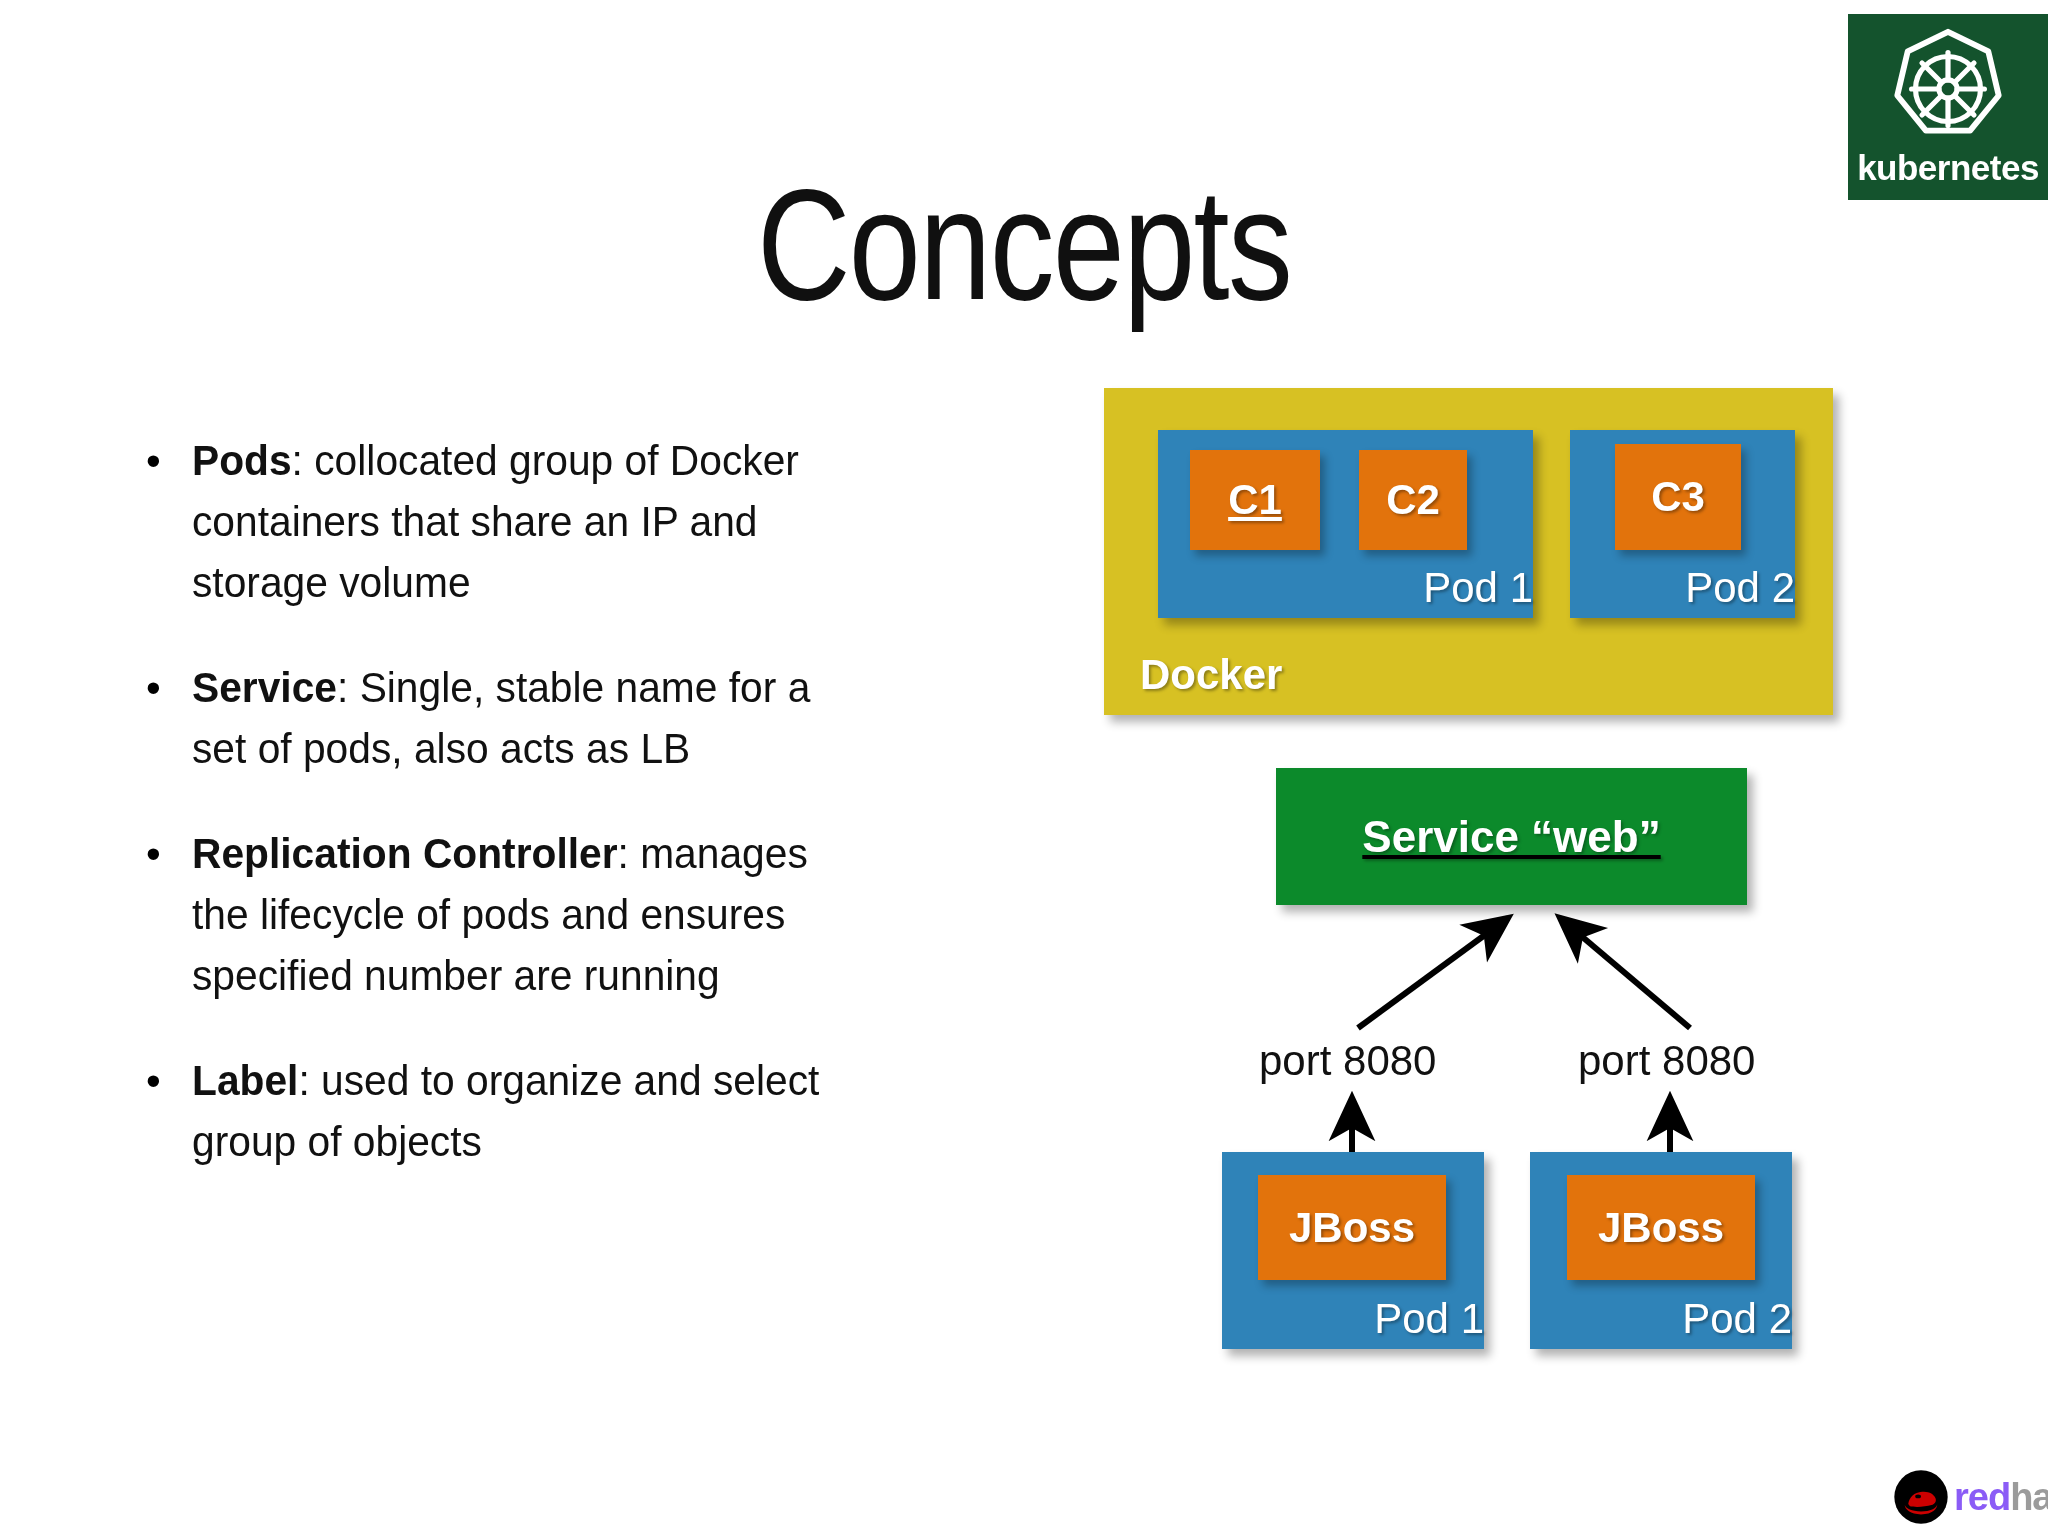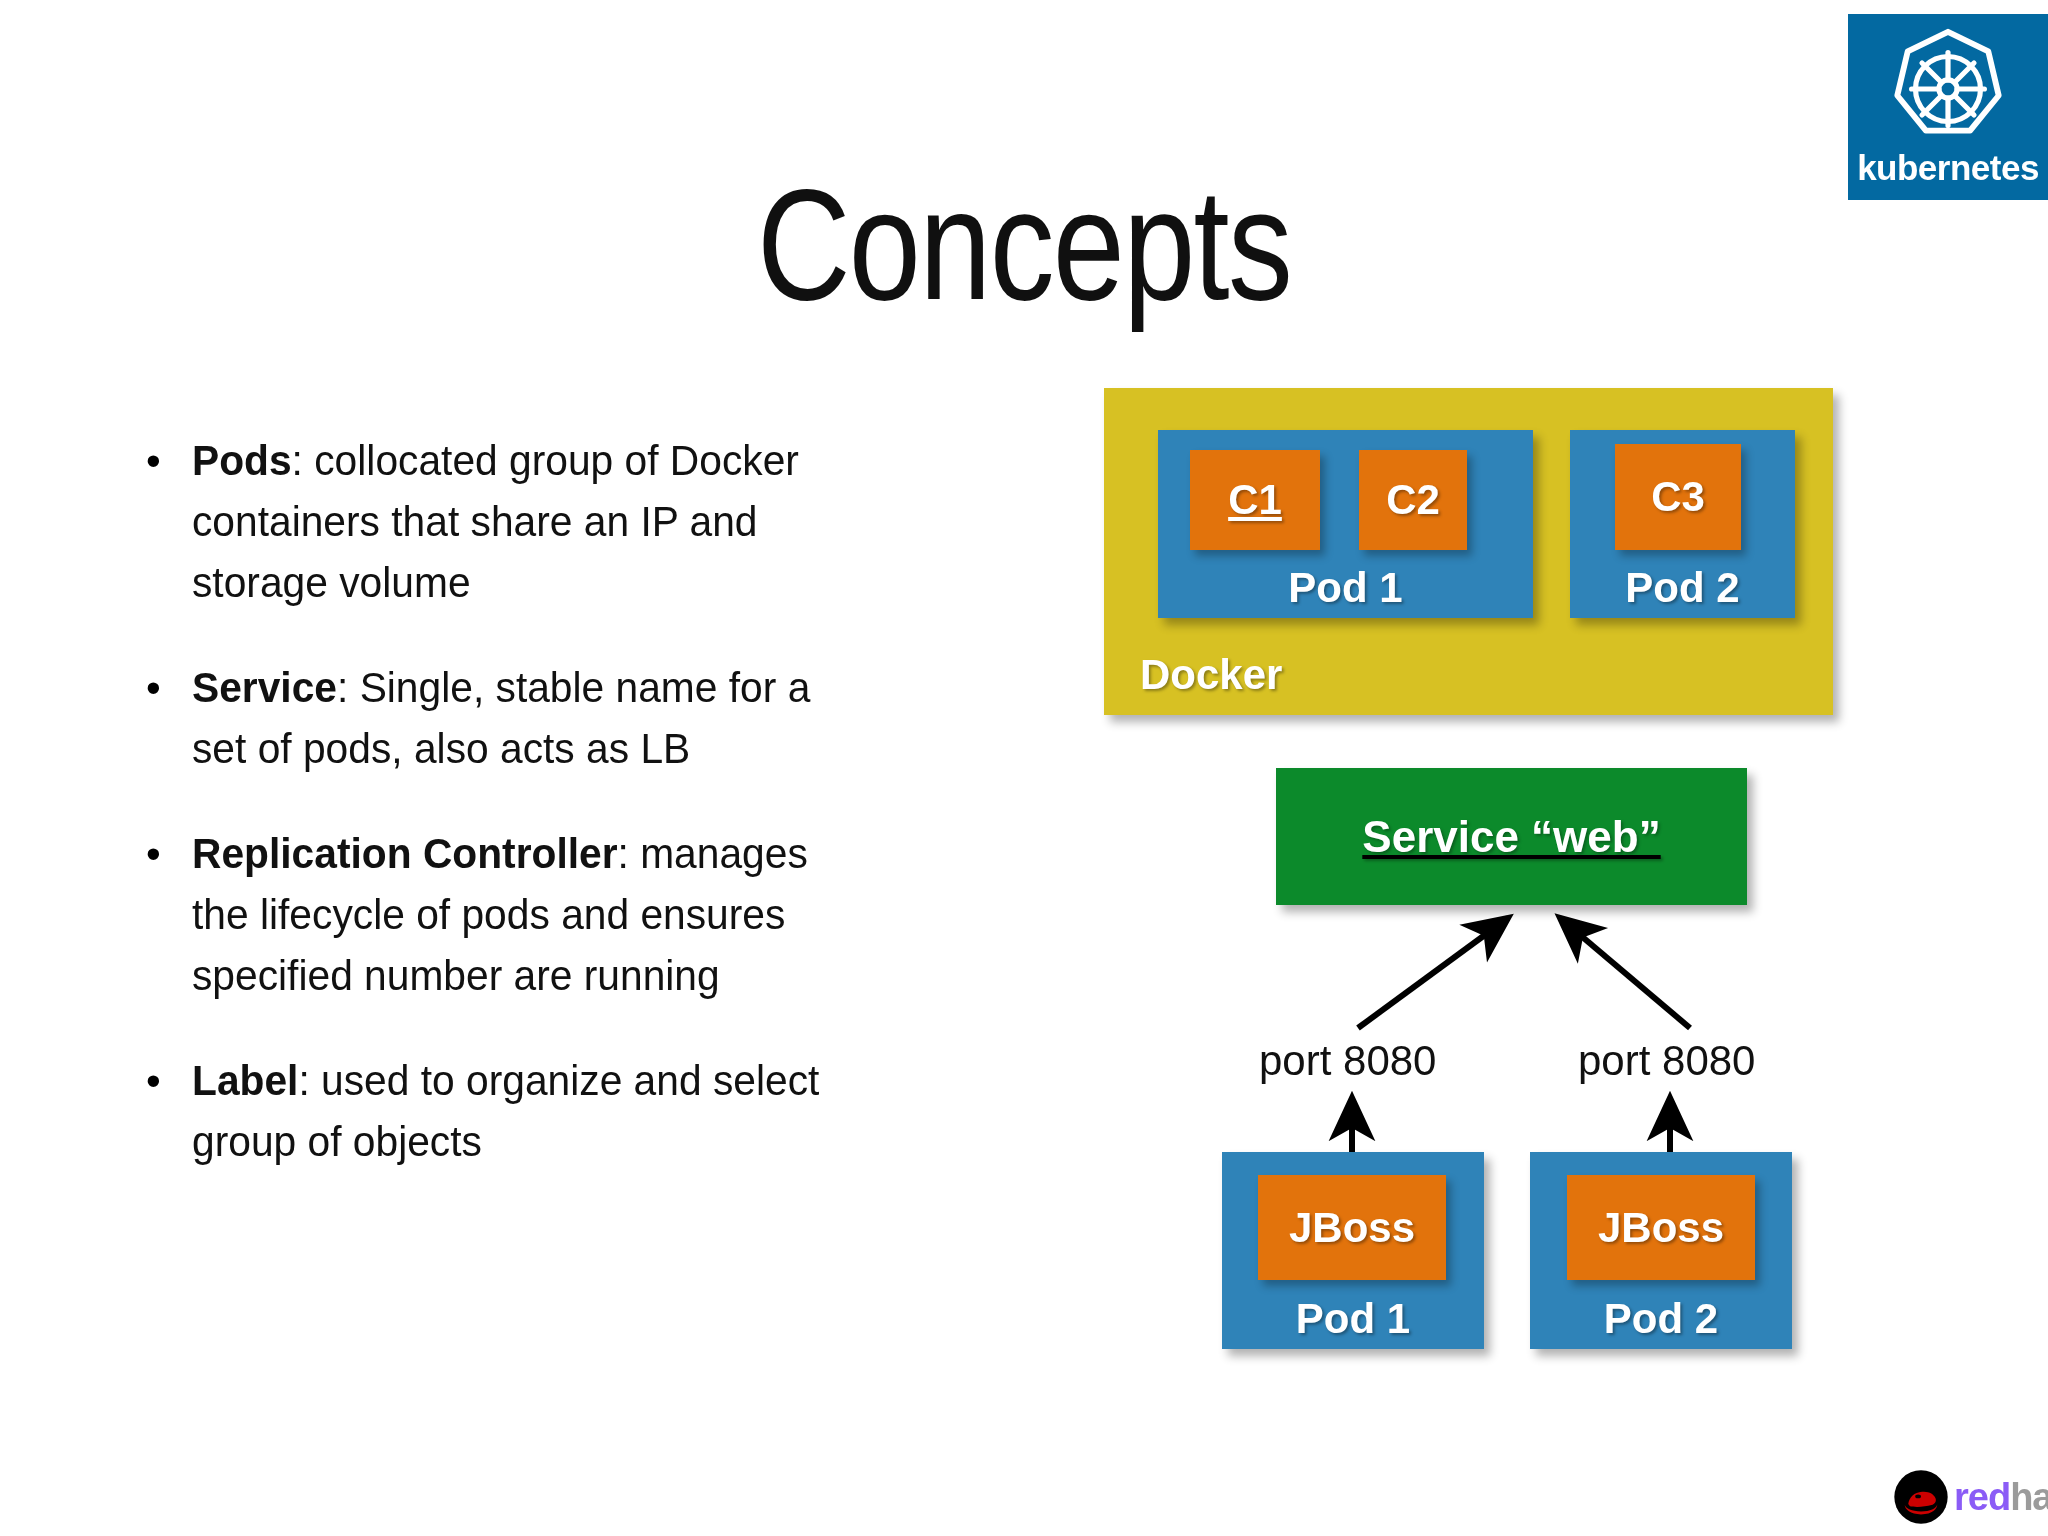--- a/index.html
+++ b/index.html
@@ -18,21 +18,21 @@
     overflow: hidden;
   }
 
   
   #k8s-logo {
     position: absolute;
     left: 1848px;
     top: 14px;
     width: 200px;
     height: 186px;
-    background: #0369a1;
+    background: #14532d;
     display: flex;
     flex-direction: column;
     align-items: center;
     justify-content: flex-start;
   }
   #k8s-wheel {
     margin-top: 10px;
     width: 140px;
     height: 130px;
   }
@@ -128,24 +128,24 @@
     top: 430px;
     width: 225px;
     height: 188px;
     background: #2F83B8;
   }
   .pod-label {
     position: absolute;
     left: 0;
     right: 0;
     bottom: 6px;
-    text-align: center;
-    color: #ffffff;
-    font-size: 42px;
-    font-weight: bold;
+    text-align: right;
+    color: #ffffff;
+    font-size: 42px;
+    font-weight: normal;
     text-shadow: 2px 2px 3px rgba(0,0,0,0.35);
   }
   .container-box {
     position: absolute;
     background: #E2730C;
     display: flex;
     align-items: center;
     justify-content: center;
     color: #ffffff;
     font-size: 42px;

